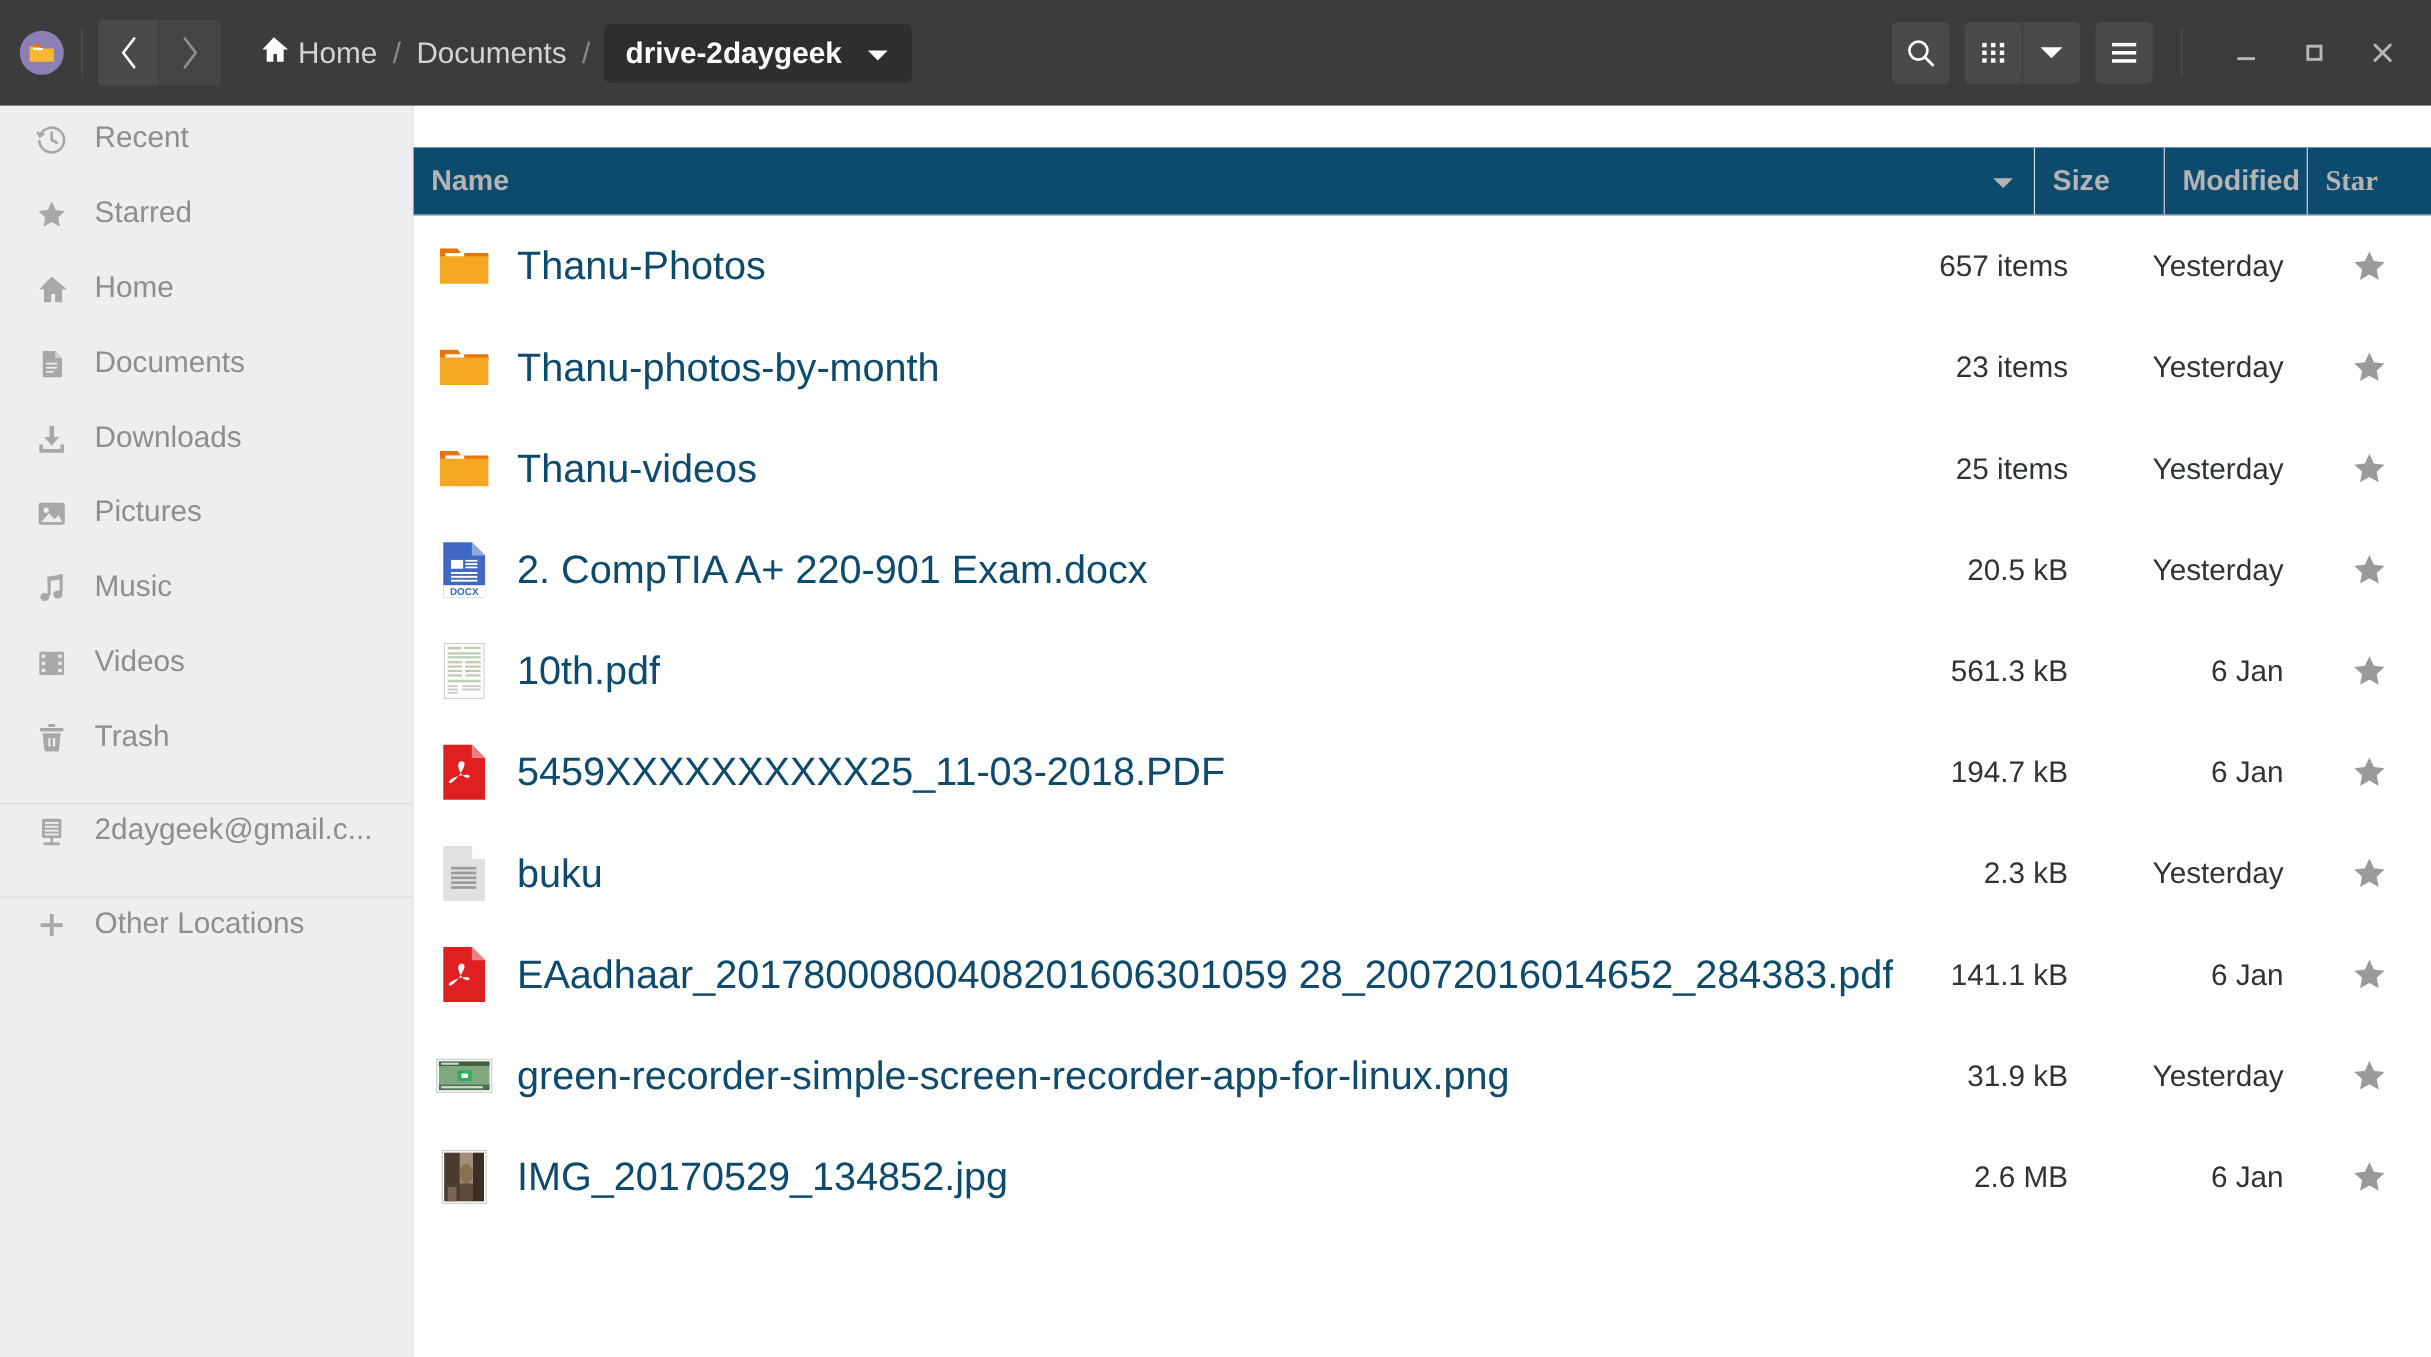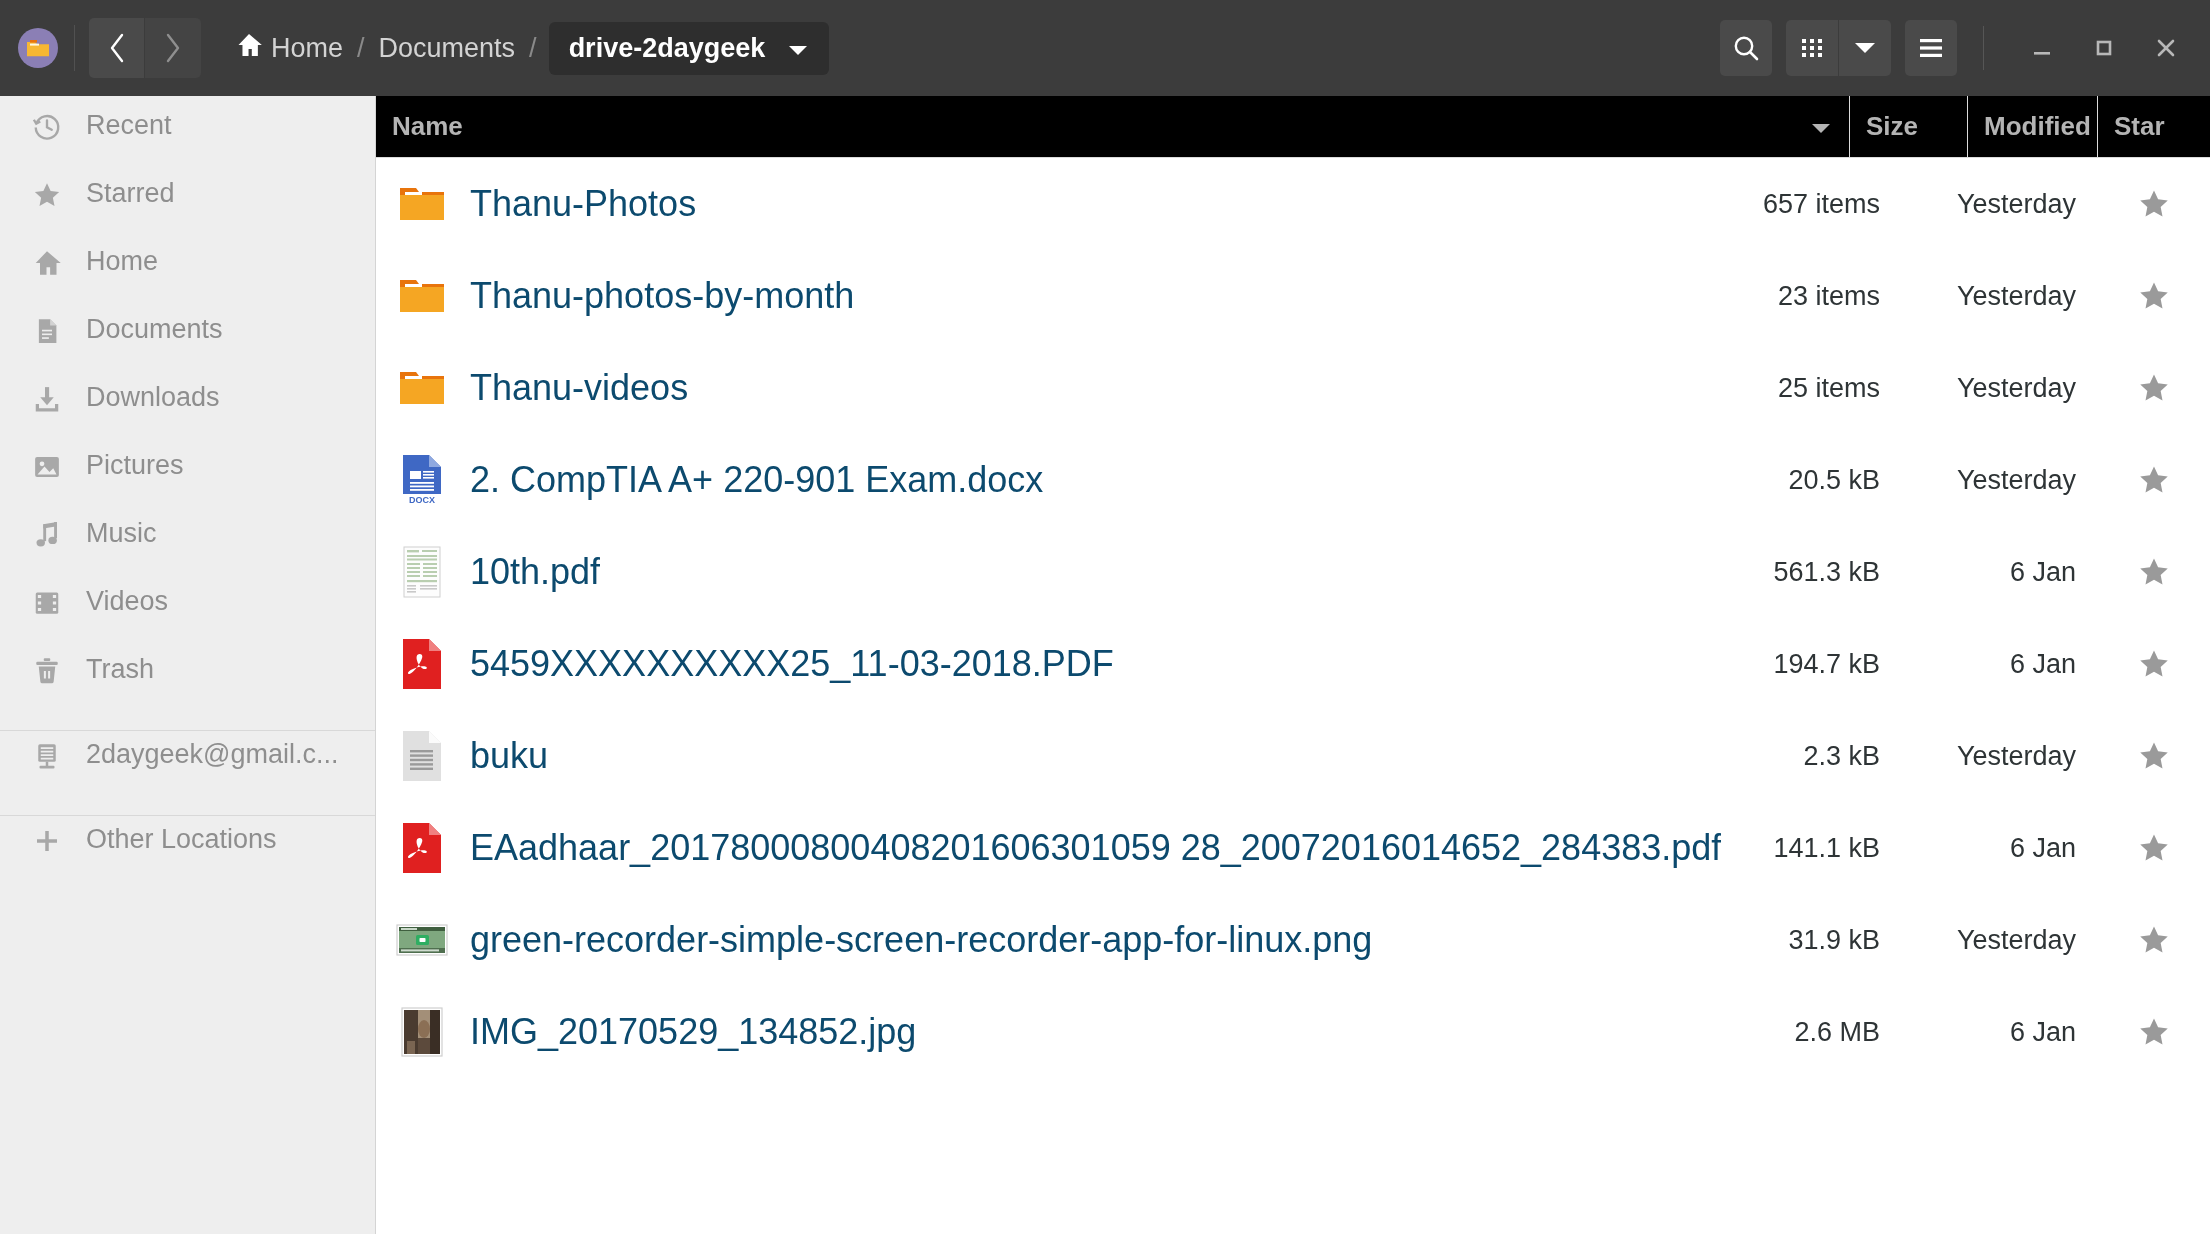--- a/index.html
+++ b/index.html
@@ -72,30 +72,30 @@
     height: 68px; display: flex; align-items: flex-start;
     padding-left: 30px; gap: 22px;
   }
   .side-icon { width: 34px; height: 34px; display: flex; align-items: center; justify-content: center; flex: 0 0 34px; }
   .side-label { color: #8e8e8e; font-size: 27px; white-space: nowrap; }
   .side-sep { height: 1px; background: #d8d8d8; margin: 8px 0; }
 
   
   .content { flex: 1; background: #ffffff; display: flex; flex-direction: column; min-width: 0; }
 
-  .col-head { display: flex; height: 62px; border-bottom: 1px solid #dcdcdc; background: #000000; }
+  .col-head { display: flex; height: 62px; border-bottom: 1px solid #dcdcdc; background: #0c4a6e; margin-top: 38px; }
   .ch {
     display: flex; align-items: center;
     color: #b4b4b4; font-size: 26px; font-weight: bold;
     border-right: 1px solid #dcdcdc; padding-left: 16px;
   }
   .ch.name { flex: 1; min-width: 0; justify-content: space-between; padding-right: 18px; }
   .ch.size { width: 118px; flex: 0 0 118px; }
   .ch.modified { width: 130px; flex: 0 0 130px; }
-  .ch.star { width: 112px; flex: 0 0 112px; border-right: none; }
+  .ch.star { width: 112px; flex: 0 0 112px; border-right: none; font-family: Liberation Serif, serif; }
 
   .rows { flex: 1; display: flex; flex-direction: column; }
   .row { height: 92px; display: flex; align-items: center; }
 
   .cell-name { flex: 1; min-width: 0; display: flex; align-items: center; gap: 22px; padding-left: 20px; }
   .file-icon { width: 52px; height: 52px; flex: 0 0 52px; display: flex; align-items: center; justify-content: center; }
   .fname { color: #0c4a6e; font-size: 36px; white-space: nowrap; overflow: hidden; text-overflow: ellipsis; }
 
   .cell-size { width: 148px; flex: 0 0 148px; text-align: right; color: #2e3436; font-size: 27px; padding-right: 18px; }
   .cell-mod  { width: 200px; flex: 0 0 200px; text-align: right; color: #2e3436; font-size: 27px; padding-right: 22px; }

